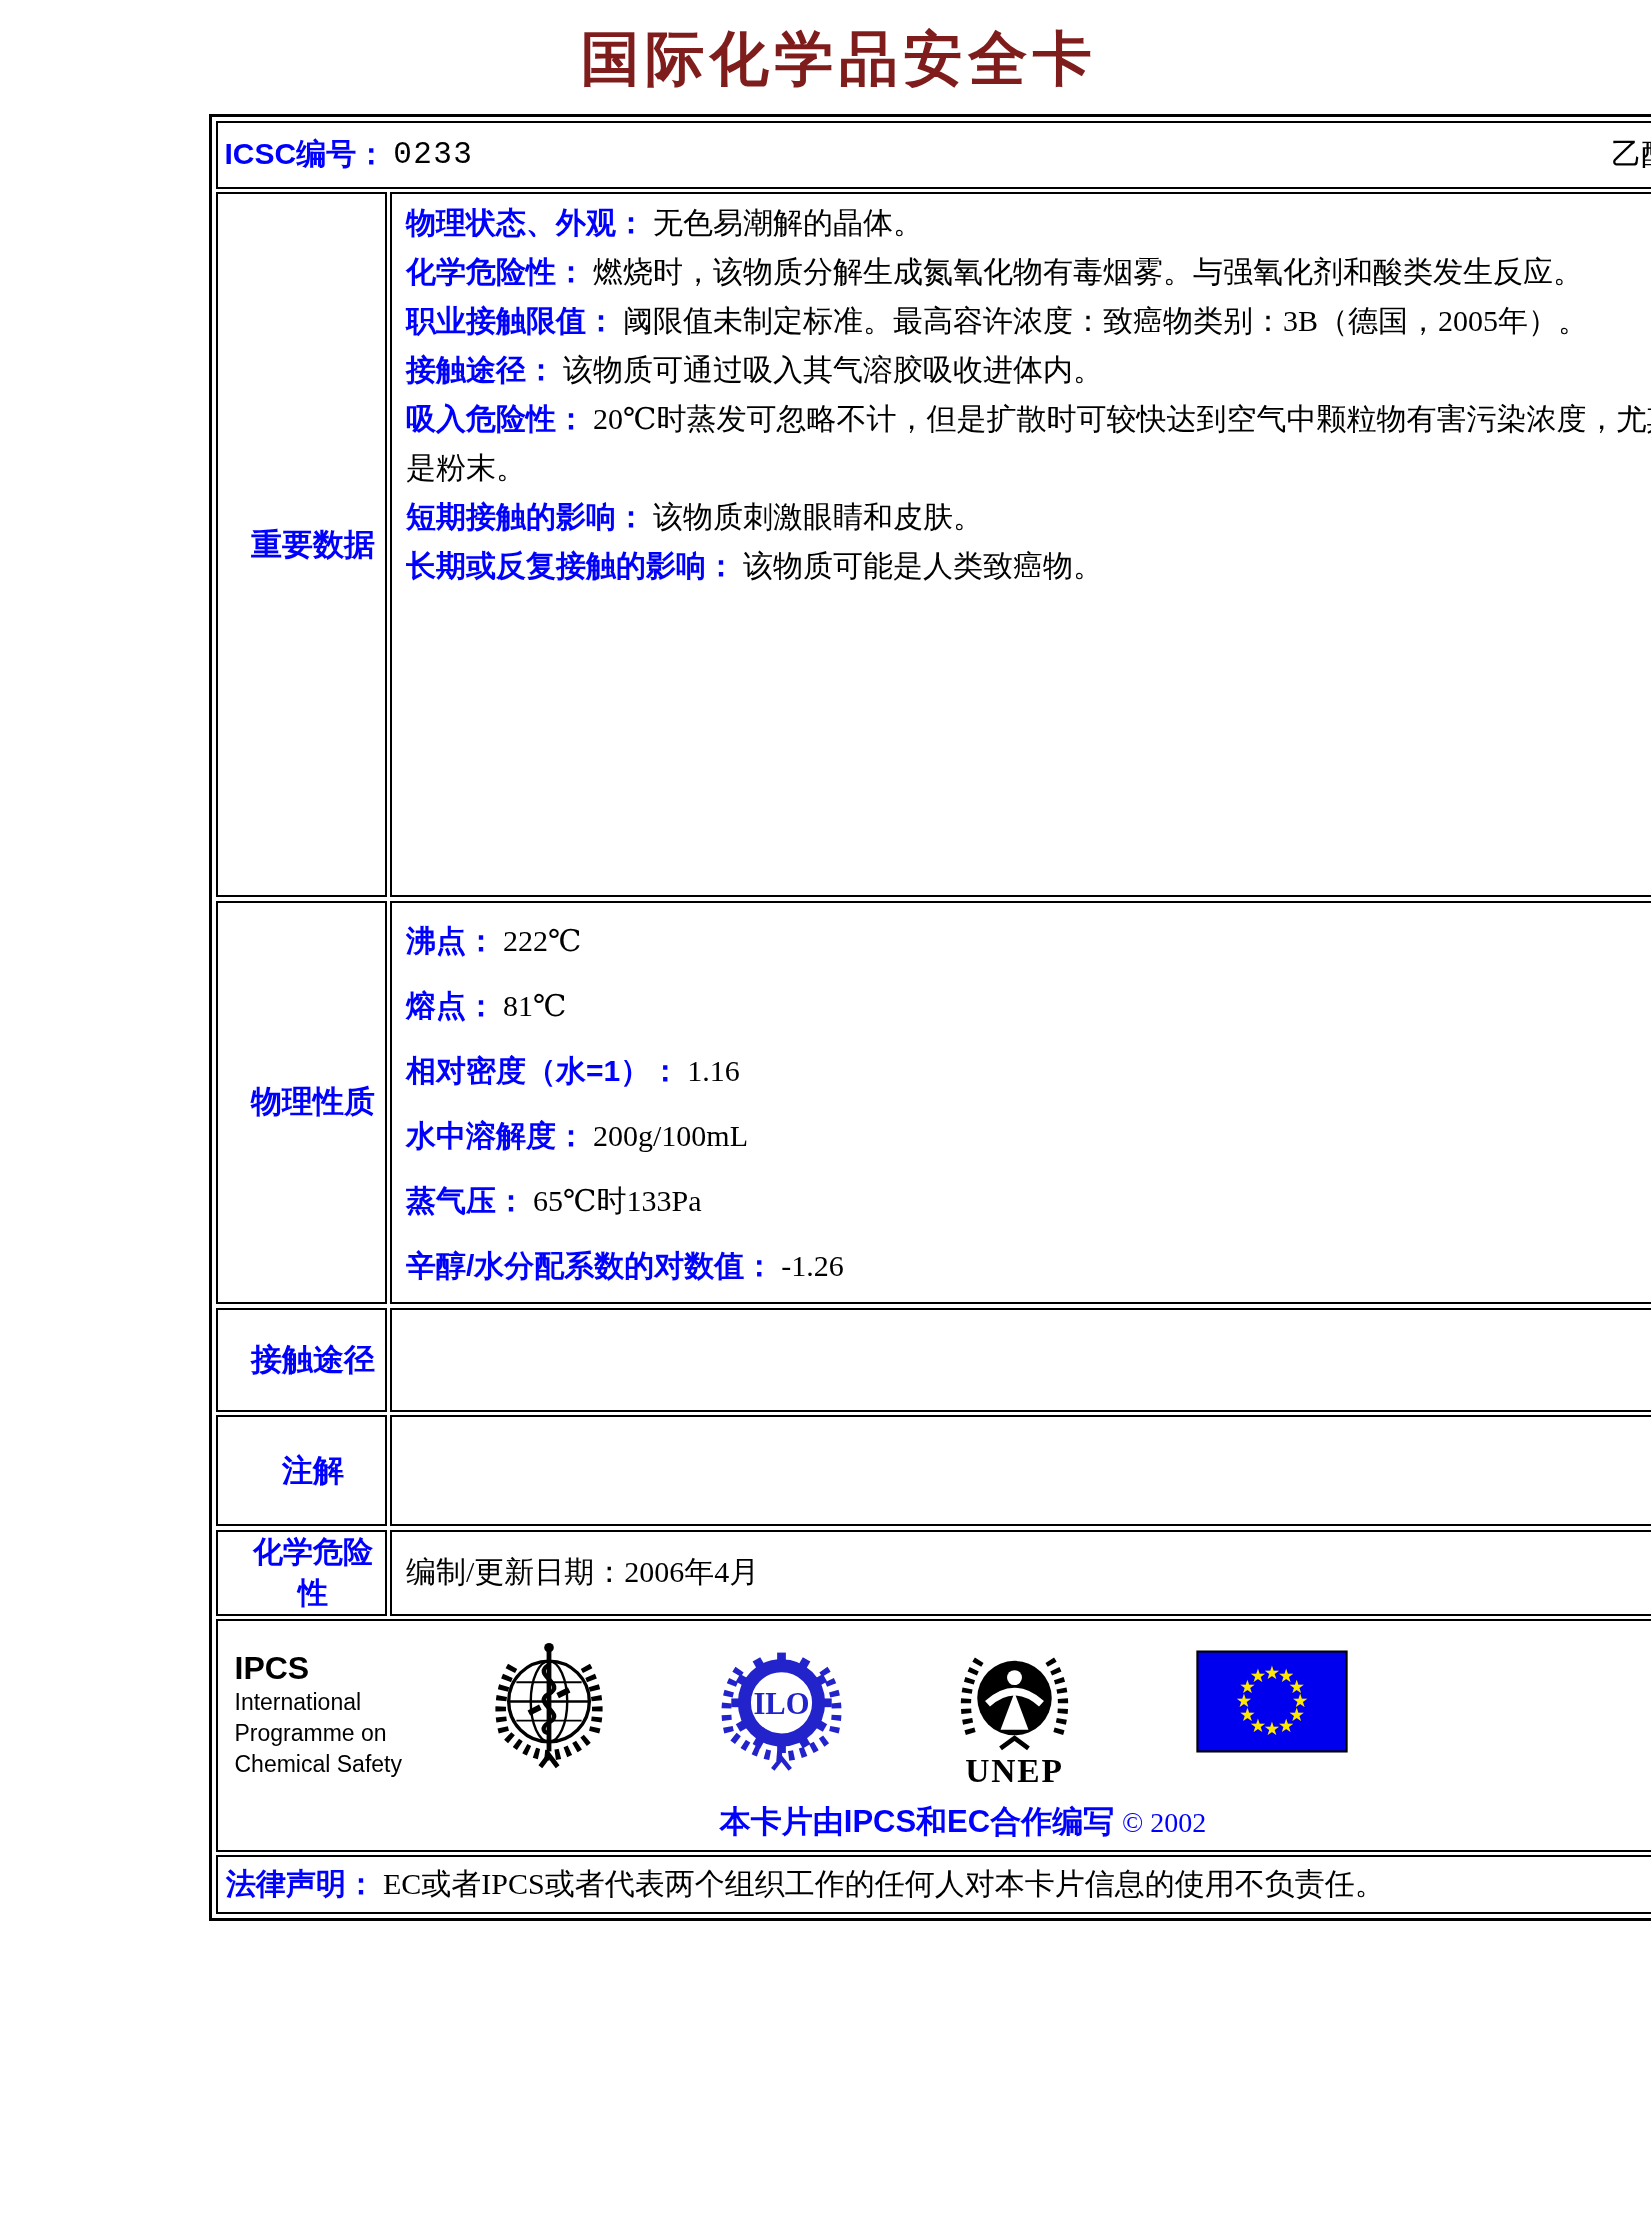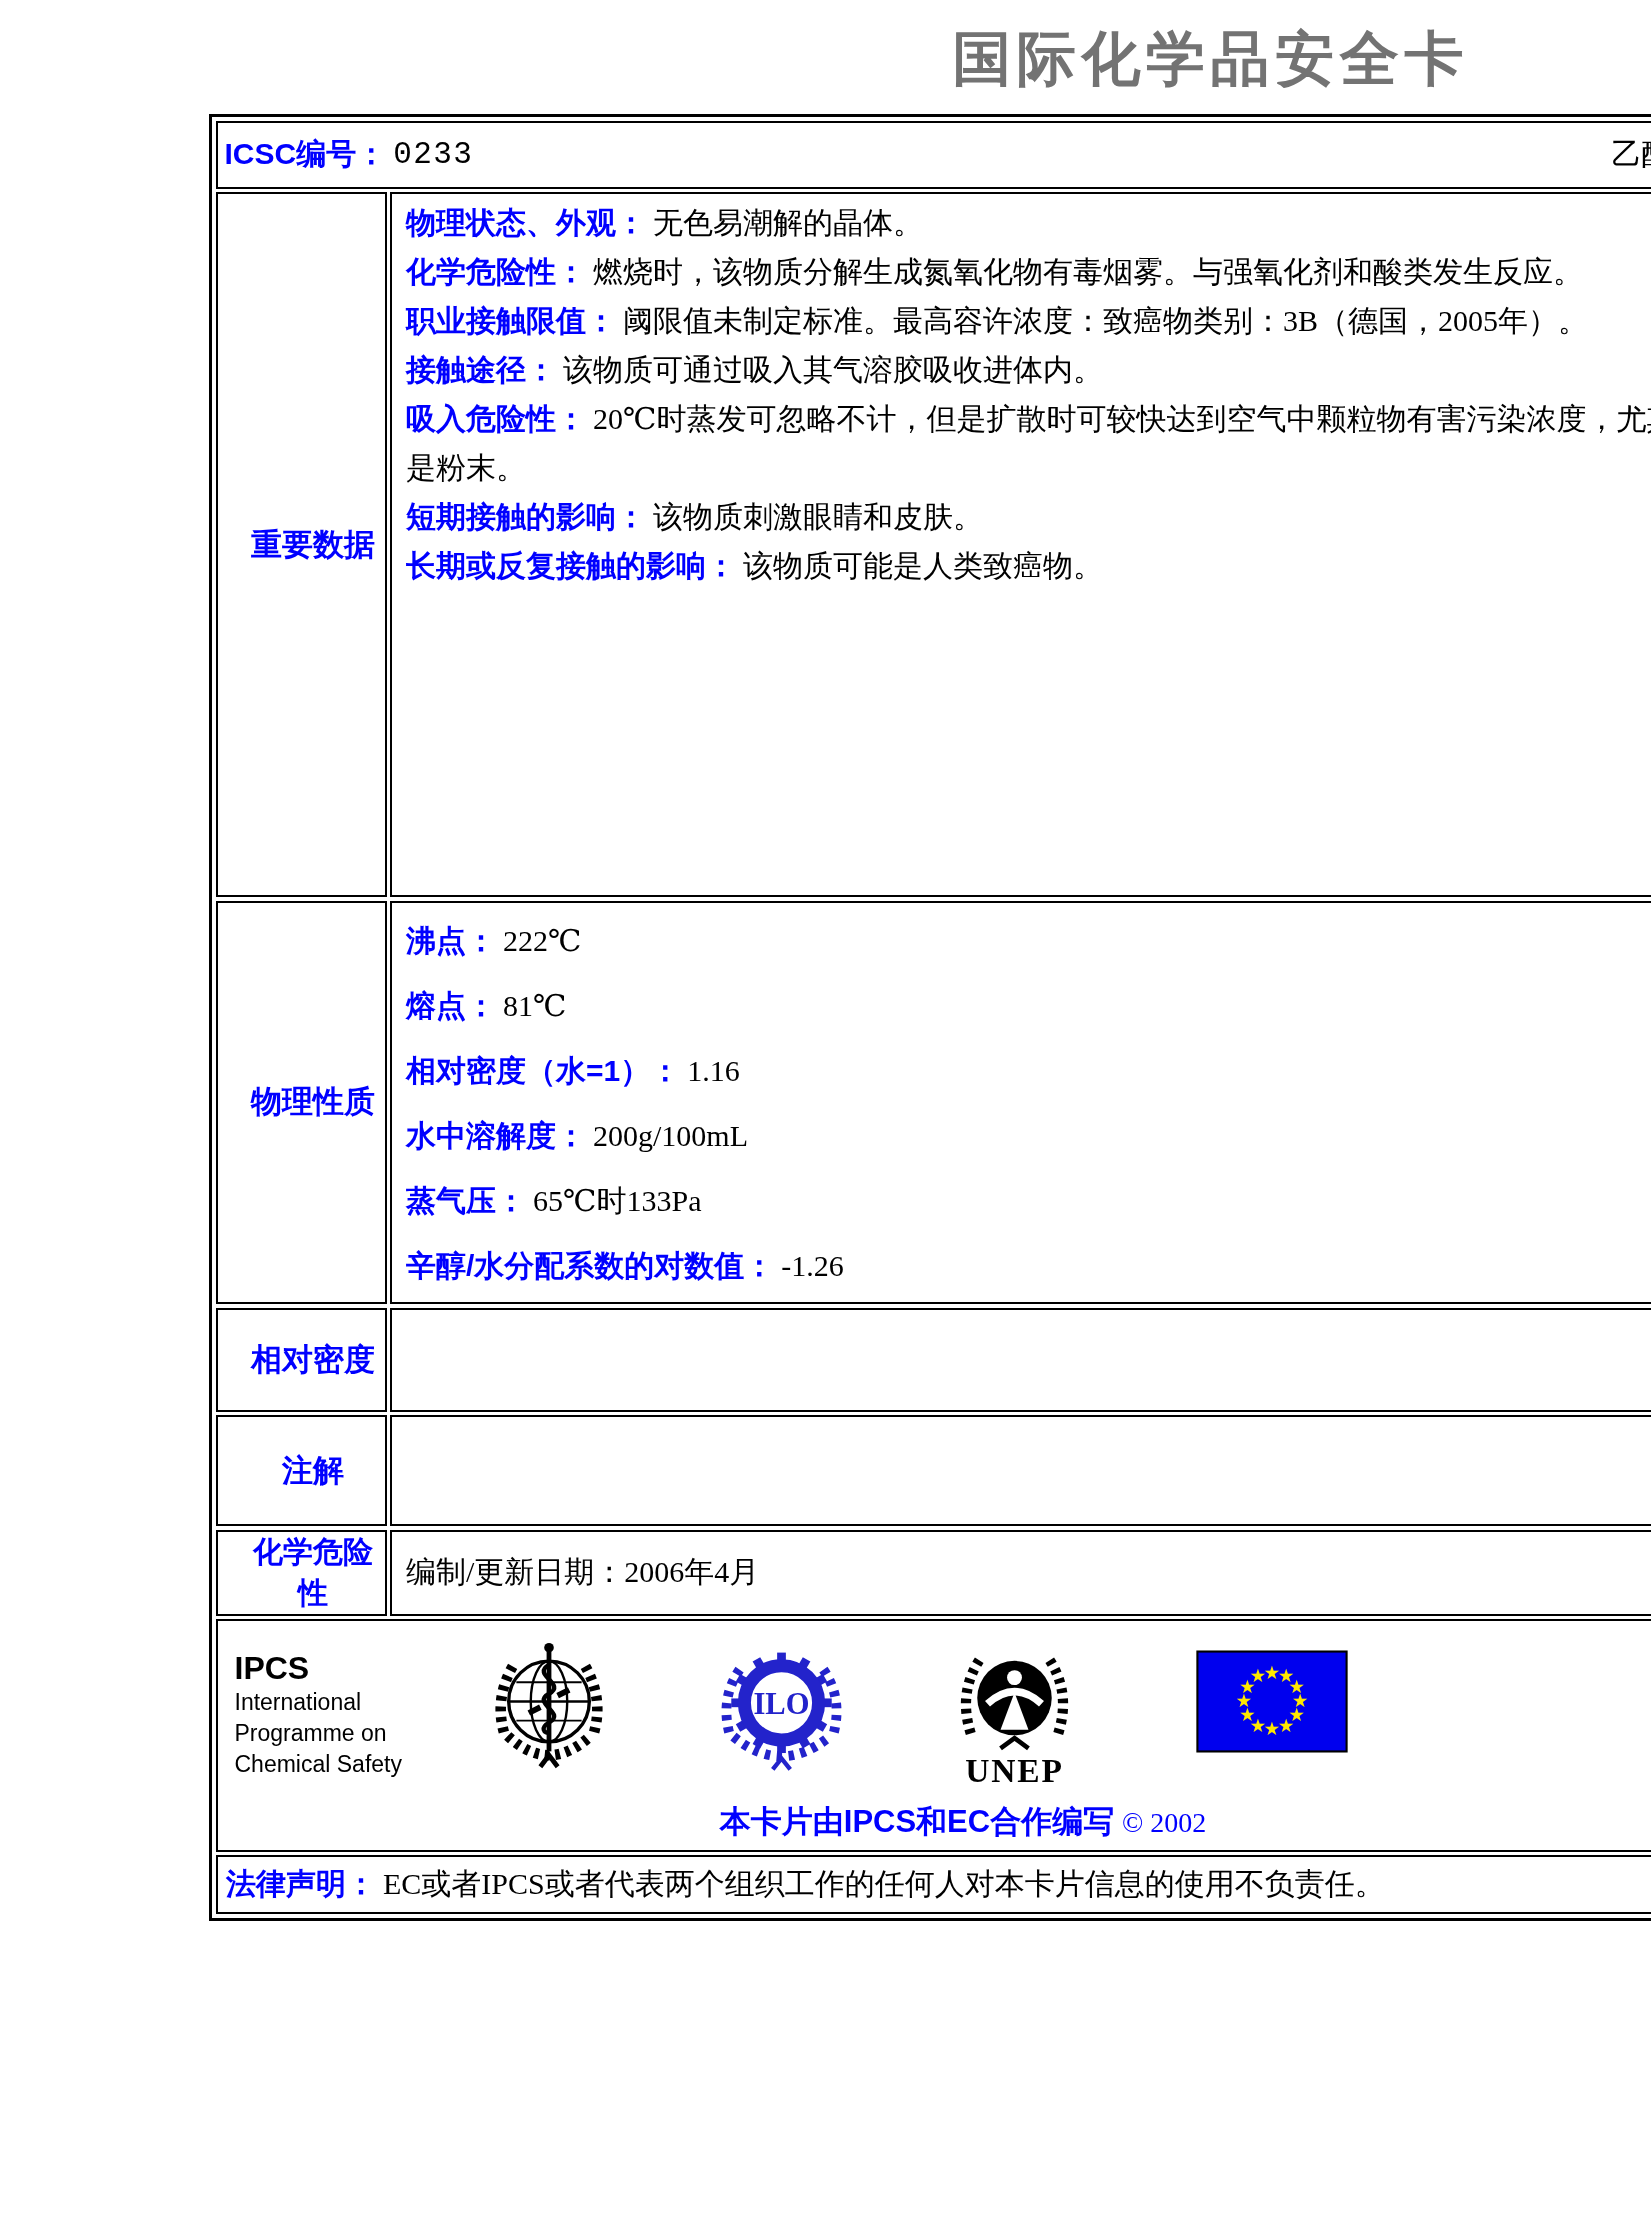--- a/index.html
+++ b/index.html
@@ -1,21 +1,21 @@
 <!DOCTYPE html>
 <html style="font-size:11.3px"><head>
 <meta charset="utf-8">
 <style>
   html,body { margin:0; padding:0; background:#ffffff; }
   body { width:1652px; height:2239px; position:relative;
          font-family:"Liberation Serif","DejaVu Serif",serif; color:#000; }
 
   .title-wrap { margin:20px 0 14px 209px; width:1260px; text-align:center; }
   .page-title { margin:0; font-size:59px; font-weight:bold; letter-spacing:5.6px;
-                color:#737373; font-family:Liberation Sans, sans-serif;text-align:right; }
+                color:#7f1d1d; font-family:Liberation Sans, sans-serif; }
 
   .card { margin-left:209px; width:1508px; box-sizing:border-box;
           border:3.5px solid #000; padding:3.5px; background:#fff;
           display:flex; flex-direction:column; gap:3.5px; }
   .row  { display:flex; gap:3.5px; }
   .cell { border:2.8px solid #000; box-sizing:border-box; background:#fff; }
   .full { flex:1; }
 
   .label-cell { flex:0 0 171px; width:171px; display:flex; align-items:center;
                 justify-content:center; text-align:center;
@@ -103,21 +103,21 @@
       <p><span class="blue-label">沸点：</span><span class="body-text">222℃</span></p>
       <p><span class="blue-label">熔点：</span><span class="body-text">81℃</span></p>
       <p><span class="blue-label">相对密度（水=1）：</span><span class="body-text">1.16</span></p>
       <p><span class="blue-label">水中溶解度：</span><span class="body-text">200g/100mL</span></p>
       <p><span class="blue-label">蒸气压：</span><span class="body-text">65℃时133Pa</span></p>
       <p><span class="blue-label">辛醇/水分配系数的对数值：</span><span class="body-text">-1.26</span></p>
     </div>
   </div>
 
   <div class="row">
-    <div class="cell label-cell">相对密度</div>
+    <div class="cell label-cell">接触途径</div>
     <div class="cell content-cell env-cell"></div>
   </div>
 
   <div class="row">
     <div class="cell label-cell">注解</div>
     <div class="cell content-cell notes-cell"></div>
   </div>
 
   <div class="row row-addinfo">
     <div class="cell label-cell">化学危险性</div>

